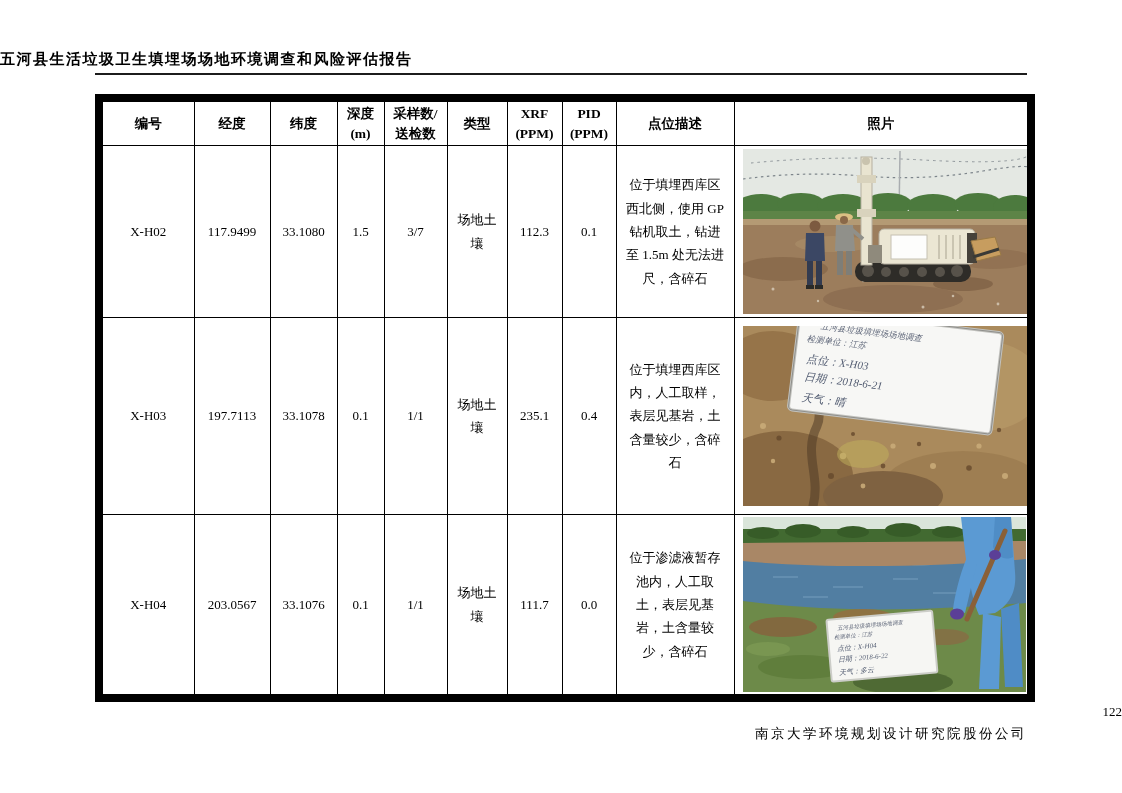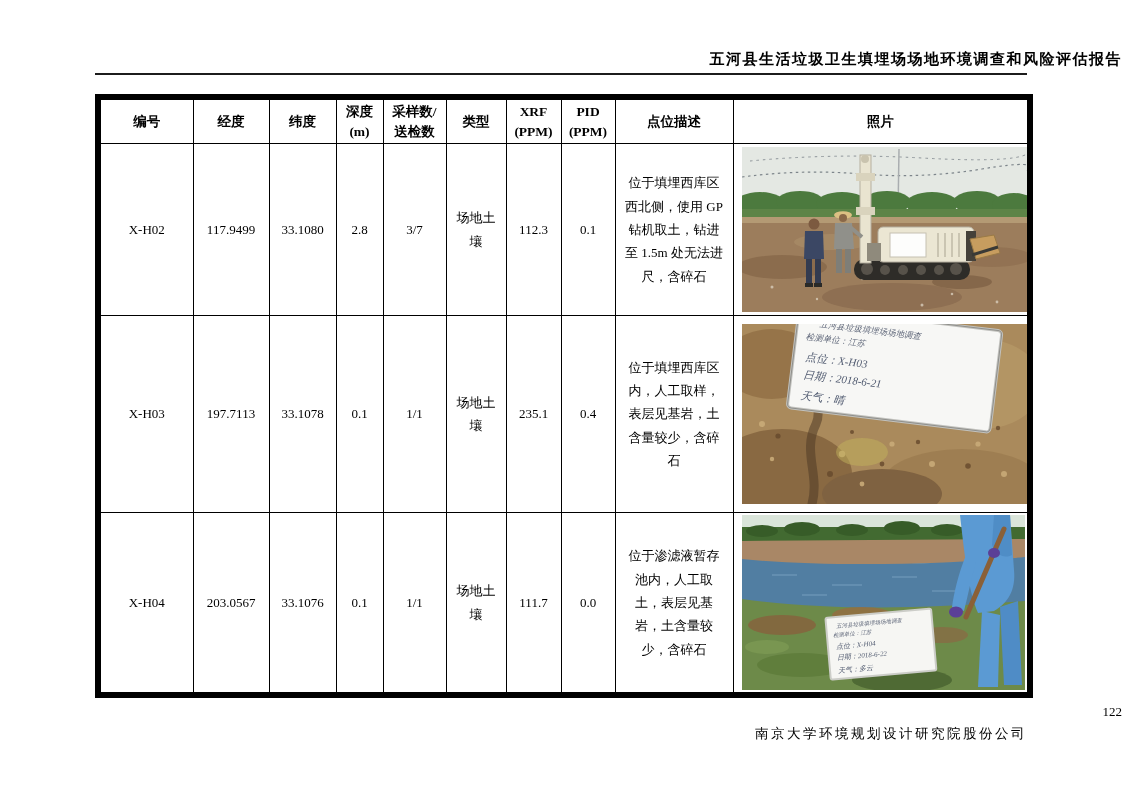--- a/index.html
+++ b/index.html
@@ -2,31 +2,31 @@
 <html><head>
 <meta charset="utf-8">
 <style>
   html,body { margin:0; padding:0; }
   body {
     width:1122px; height:793px; background:#ffffff; position:relative;
     font-family:"Liberation Serif","DejaVu Serif",serif; color:#000;
     overflow:hidden;
   }
   .doc-title {
-    position:absolute; top:50px; left:0; width:1122px; text-align:right;
+    position:absolute; top:50px; left:0; width:1122px; text-align:left;
     font-size:15px; font-weight:600; letter-spacing:1.5px;
   }
   .header-rule {
     position:absolute; top:73px; left:95px; width:932px; height:0;
     border-top:2px solid #1c1c1c;
   }
   table.sampling {
     position:absolute; top:94px; left:95px; width:932px;
     border-collapse:collapse; table-layout:fixed;
-    border:6px solid #000000;
+    border:8px solid #000000;
   }
   table.sampling th, table.sampling td {
     border:1px solid #000; text-align:center; vertical-align:middle;
     font-size:13px; padding:2px 8px; line-height:1.8; overflow:hidden;
   }
   table.sampling th {
     font-weight:bold; white-space:pre-line; line-height:1.45; font-size:13.5px;
     padding:2px 2px;
   }
   td.cell-type { padding:2px 5px; }
@@ -77,21 +77,21 @@
       <th>点位描述</th>
       <th>照片</th>
     </tr>
   </thead>
   <tbody>
 
     <tr style="height:172px">
       <td class="cell-id">X-H02</td>
       <td>117.9499</td>
       <td>33.1080</td>
-      <td>2.8</td>
+      <td>1.5</td>
       <td>3/7</td>
       <td class="cell-type">场地土壤</td>
       <td>112.3</td>
       <td>0.1</td>
       <td class="cell-description">位于填埋西库区西北侧，使用 GP 钻机取土，钻进至 1.5m 处无法进尺，含碎石</td>
       <td class="cell-photo">
         <svg class="photo" width="285" height="165" viewBox="0 0 285 165">
           <rect width="285" height="165" fill="#e4e8e3"></rect>
           <g>
             <path d="M0,30 Q60,22 120,27 T240,22 T285,24" fill="none" stroke="#7d858b" stroke-width="1.2" stroke-dasharray="2.5 3.5"></path>

